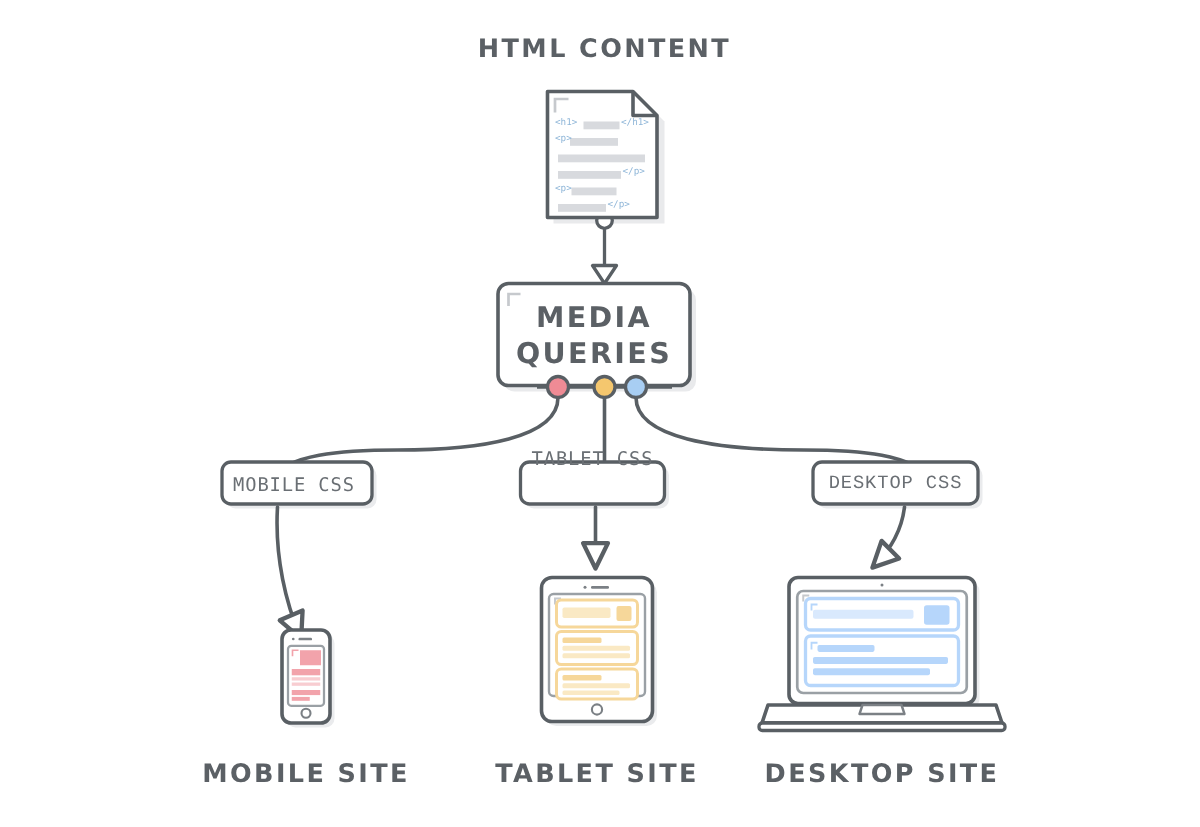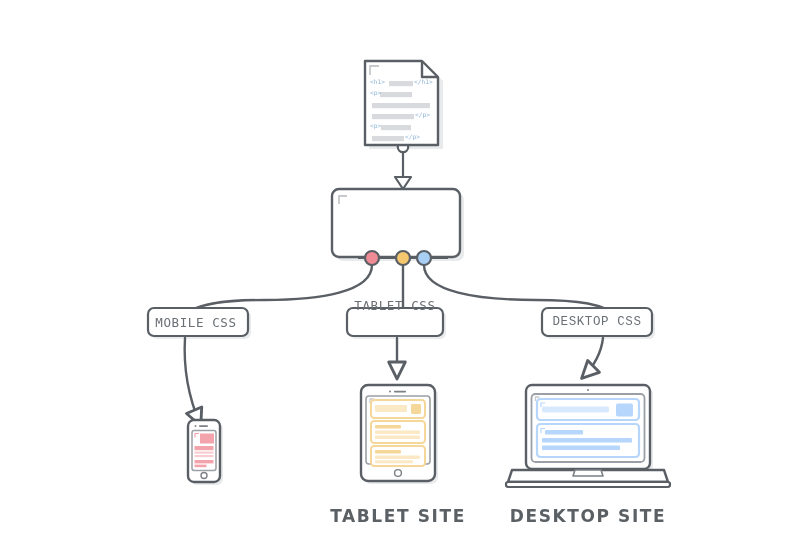--- a/index.html
+++ b/index.html
@@ -135,25 +135,28 @@
 
   <div>
     <span class="codetag" style="left:370px; top:78px;">&lt;h1&gt;</span>
     <span class="codetag" style="left:414px; top:78px;">&lt;/h1&gt;</span>
     <span class="codetag" style="left:370px; top:89px;">&lt;p&gt;</span>
     <span class="codetag" style="left:415px; top:111px;">&lt;/p&gt;</span>
     <span class="codetag" style="left:370px; top:122px;">&lt;p&gt;</span>
     <span class="codetag" style="left:405px; top:133px;">&lt;/p&gt;</span>
   </div>
 
+  <div class="hdg" style="left:275px; top:24px; width:256px;">HTML CONTENT</div>
 
   <svg class="layer" viewBox="0 0 800 551">
     <rect x="332" y="189" width="128" height="68" rx="7" fill="#ffffff" stroke="#595f64" stroke-width="2.4"></rect>
     <path d="M339,204 L339,196 L347,196" fill="none" stroke="#c6c9cd" stroke-width="1.8"></path>
   </svg>
+  <div class="mqtext" style="left:332px; top:201px; width:128px;">MEDIA
+QUERIES</div>
 
   <svg class="layer" viewBox="0 0 800 551">
     <circle cx="372" cy="258" r="7" fill="#ef8b95" stroke="#595f64" stroke-width="2.2"></circle>
     <circle cx="403" cy="258" r="7" fill="#f5c76e" stroke="#595f64" stroke-width="2.2"></circle>
     <circle cx="424" cy="258" r="7" fill="#a8cef3" stroke="#595f64" stroke-width="2.2"></circle>
   </svg>
 
   <svg class="layer" viewBox="0 0 800 551">
     <rect x="148" y="308" width="100" height="28" rx="6" fill="#ffffff" stroke="#595f64" stroke-width="2.2"></rect>
     <rect x="347" y="308" width="96" height="28" rx="6" fill="#ffffff" stroke="#595f64" stroke-width="2.2"></rect>
@@ -226,16 +229,17 @@
     <rect x="545" y="430" width="38" height="4.6" rx="1.2" fill="#b6d6fb"></rect>
     <rect x="542" y="438" width="90" height="4.6" rx="1.2" fill="#b6d6fb"></rect>
     <rect x="542" y="445.5" width="78" height="4.6" rx="1.2" fill="#b6d6fb"></rect>
 
     <path d="M512,470 L664,470 L668,482 L508,482 Z" fill="#ffffff" stroke="#595f64" stroke-width="2.4" stroke-linejoin="round"></path>
     <path d="M575,470 L601,470 L603,476 L573,476 Z" fill="#ffffff" stroke="#7b8085" stroke-width="1.6" stroke-linejoin="round"></path>
     <line x1="508" y1="482" x2="668" y2="482" stroke="#595f64" stroke-width="2.4"></line>
     <rect x="506" y="482" width="164" height="5" rx="2.2" fill="#ffffff" stroke="#595f64" stroke-width="2.2"></rect>
   </svg>
 
+  <div class="hdg" style="left:106px; top:507px; width:196px;">MOBILE SITE</div>
   <div class="hdg" style="left:490px; top:507px; width:196px;">DESKTOP SITE</div>
   <div class="hdg" style="left:300px; top:507px; width:196px;">TABLET SITE</div>
 
 </div>
 
 </body></html>

